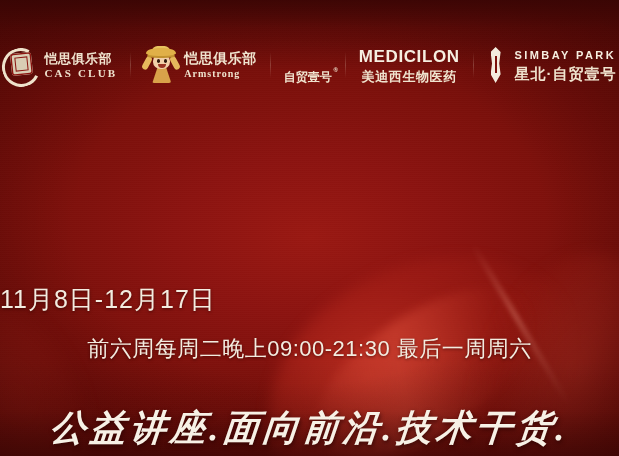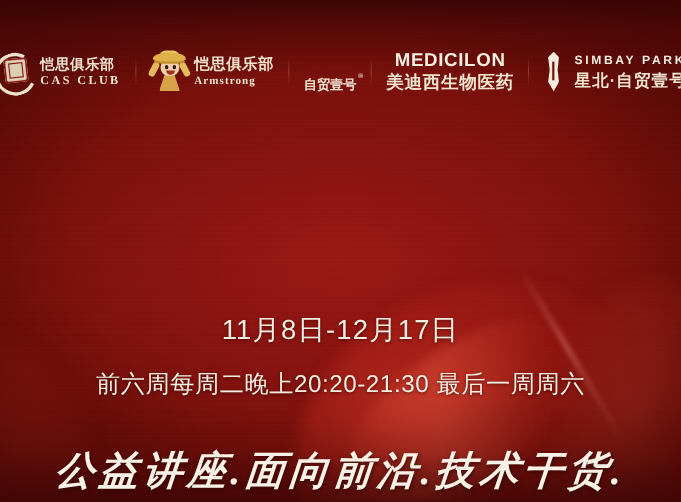--- a/index.html
+++ b/index.html
@@ -187,21 +187,21 @@
     align-self: flex-end; margin-bottom: 3px; position: relative;
   }
   .obio-cn sup { font-size: 6px; position:absolute; top:-2px; right:-6px; }
 
   
   .med-text { line-height: 1; text-align:center; }
   .med-en {
     font-size: 17px; font-weight: 700; color:#f6eee0; letter-spacing: .6px; white-space:nowrap;
   }
   .med-cn {
-    font-size: 16px; font-weight: 700; color:#f0e4cf; letter-spacing: .6px; margin-top: 5px; white-space:nowrap;
+    font-size: 13px; font-weight: 700; color:#f0e4cf; letter-spacing: .6px; margin-top: 5px; white-space:nowrap;
   }
 
   
   .simbay-mark {
     position: relative; width: 18px; height: 40px; flex:0 0 auto; margin-right: 4px;
   }
   .simbay-mark .tower {
     position:absolute; left:4px; top:2px; width:10px; height:36px; background:#f4ecde;
     clip-path: polygon(50% 0%, 100% 14%, 86% 46%, 100% 76%, 50% 100%, 0 76%, 14% 46%, 0 14%);
   }
@@ -243,21 +243,20 @@
        4px 4px 0 #400604,
        5px 5px 6px rgba(30,2,1,0.55);
     transform: scaleY(1.06);
   }
   .title-line-2 { letter-spacing: 3px; }
 
   
   .date-1 {
     position: absolute;
     top: 283px; left:0; right:0;
-    text-align: center;
     font-size: 25px;
     font-weight: 400;
     color: #f3ece0;
     letter-spacing: 1px;
     white-space: nowrap;
     text-shadow: 0 1px 3px rgba(40,3,2,.6);
   }
   .date-2 {
     position: absolute;
     top: 334px; left:0; right:0;
@@ -361,17 +360,17 @@
       <div class="simbay-text">
         <div class="simbay-en">SIMBAY PARK</div>
         <div class="simbay-cn">星北·自贸壹号</div>
       </div>
     </div>
 
   </div>
 
 
   <div class="date-1">11月8日-12月17日</div>
-  <div class="date-2">前六周每周二晚上20:20-21:30  最后一周周六</div>
+  <div class="date-2">前六周每周二晚上09:00-21:30  最后一周周六</div>
 
   <div class="tagline">公益讲座.面向前沿.技术干货.</div>
 
 </div>
 
 </body></html>

